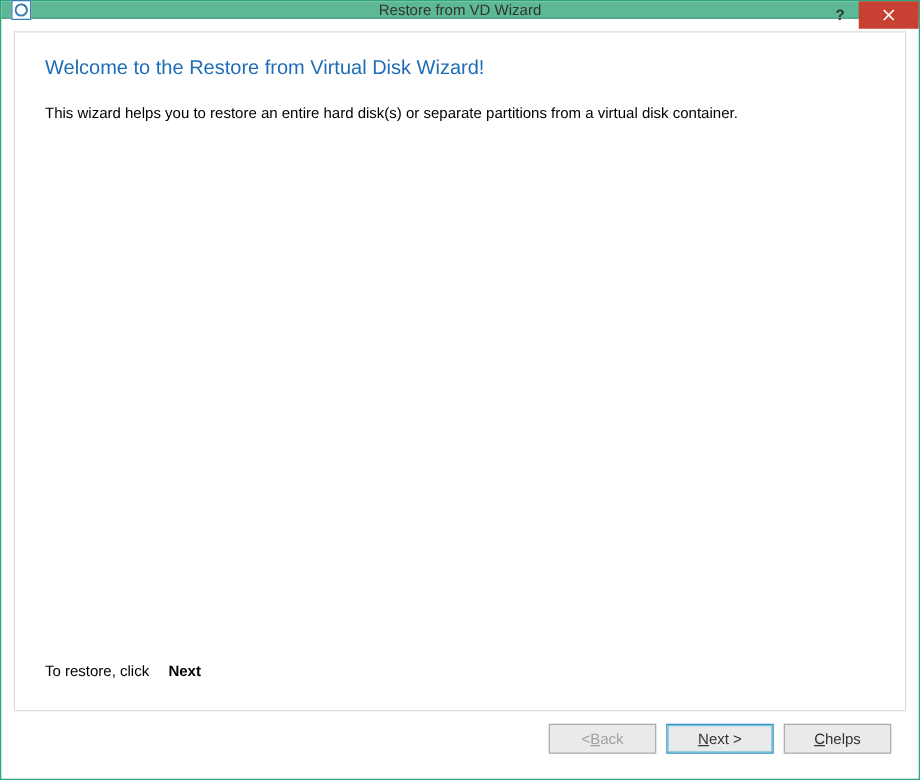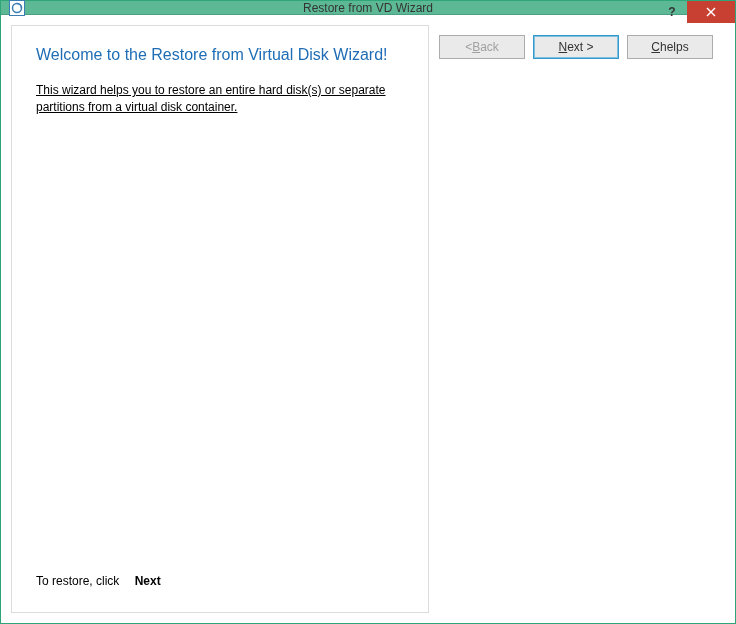--- a/index.html
+++ b/index.html
@@ -78,41 +78,40 @@
       margin-right: 0;
     }
     .titlebar-close svg {
       width: 10px;
       height: 10px;
     }
     .content-area {
       flex: 1;
       padding: 10px;
       display: flex;
-      flex-direction: row;
+      flex-direction: column;
     }
     .inner-panel {
       flex: 1;
       border: 1px solid #dcdcdc;
       background: #fff;
       padding: 20px 24px;
       display: flex;
       flex-direction: column;
     }
     .welcome-heading {
       font-size: 16px;
       color: #1e6db5;
       font-weight: normal;
       margin-bottom: 18px;
     }
     .description {
       font-size: 12px;
       color: #000;
       line-height: 1.4;
-      text-decoration: underline;
     }
     .spacer {
       flex: 1;
     }
     .continue-text {
       font-size: 12px;
       color: #000;
       margin-bottom: 4px;
     }
     .continue-text .bold {

